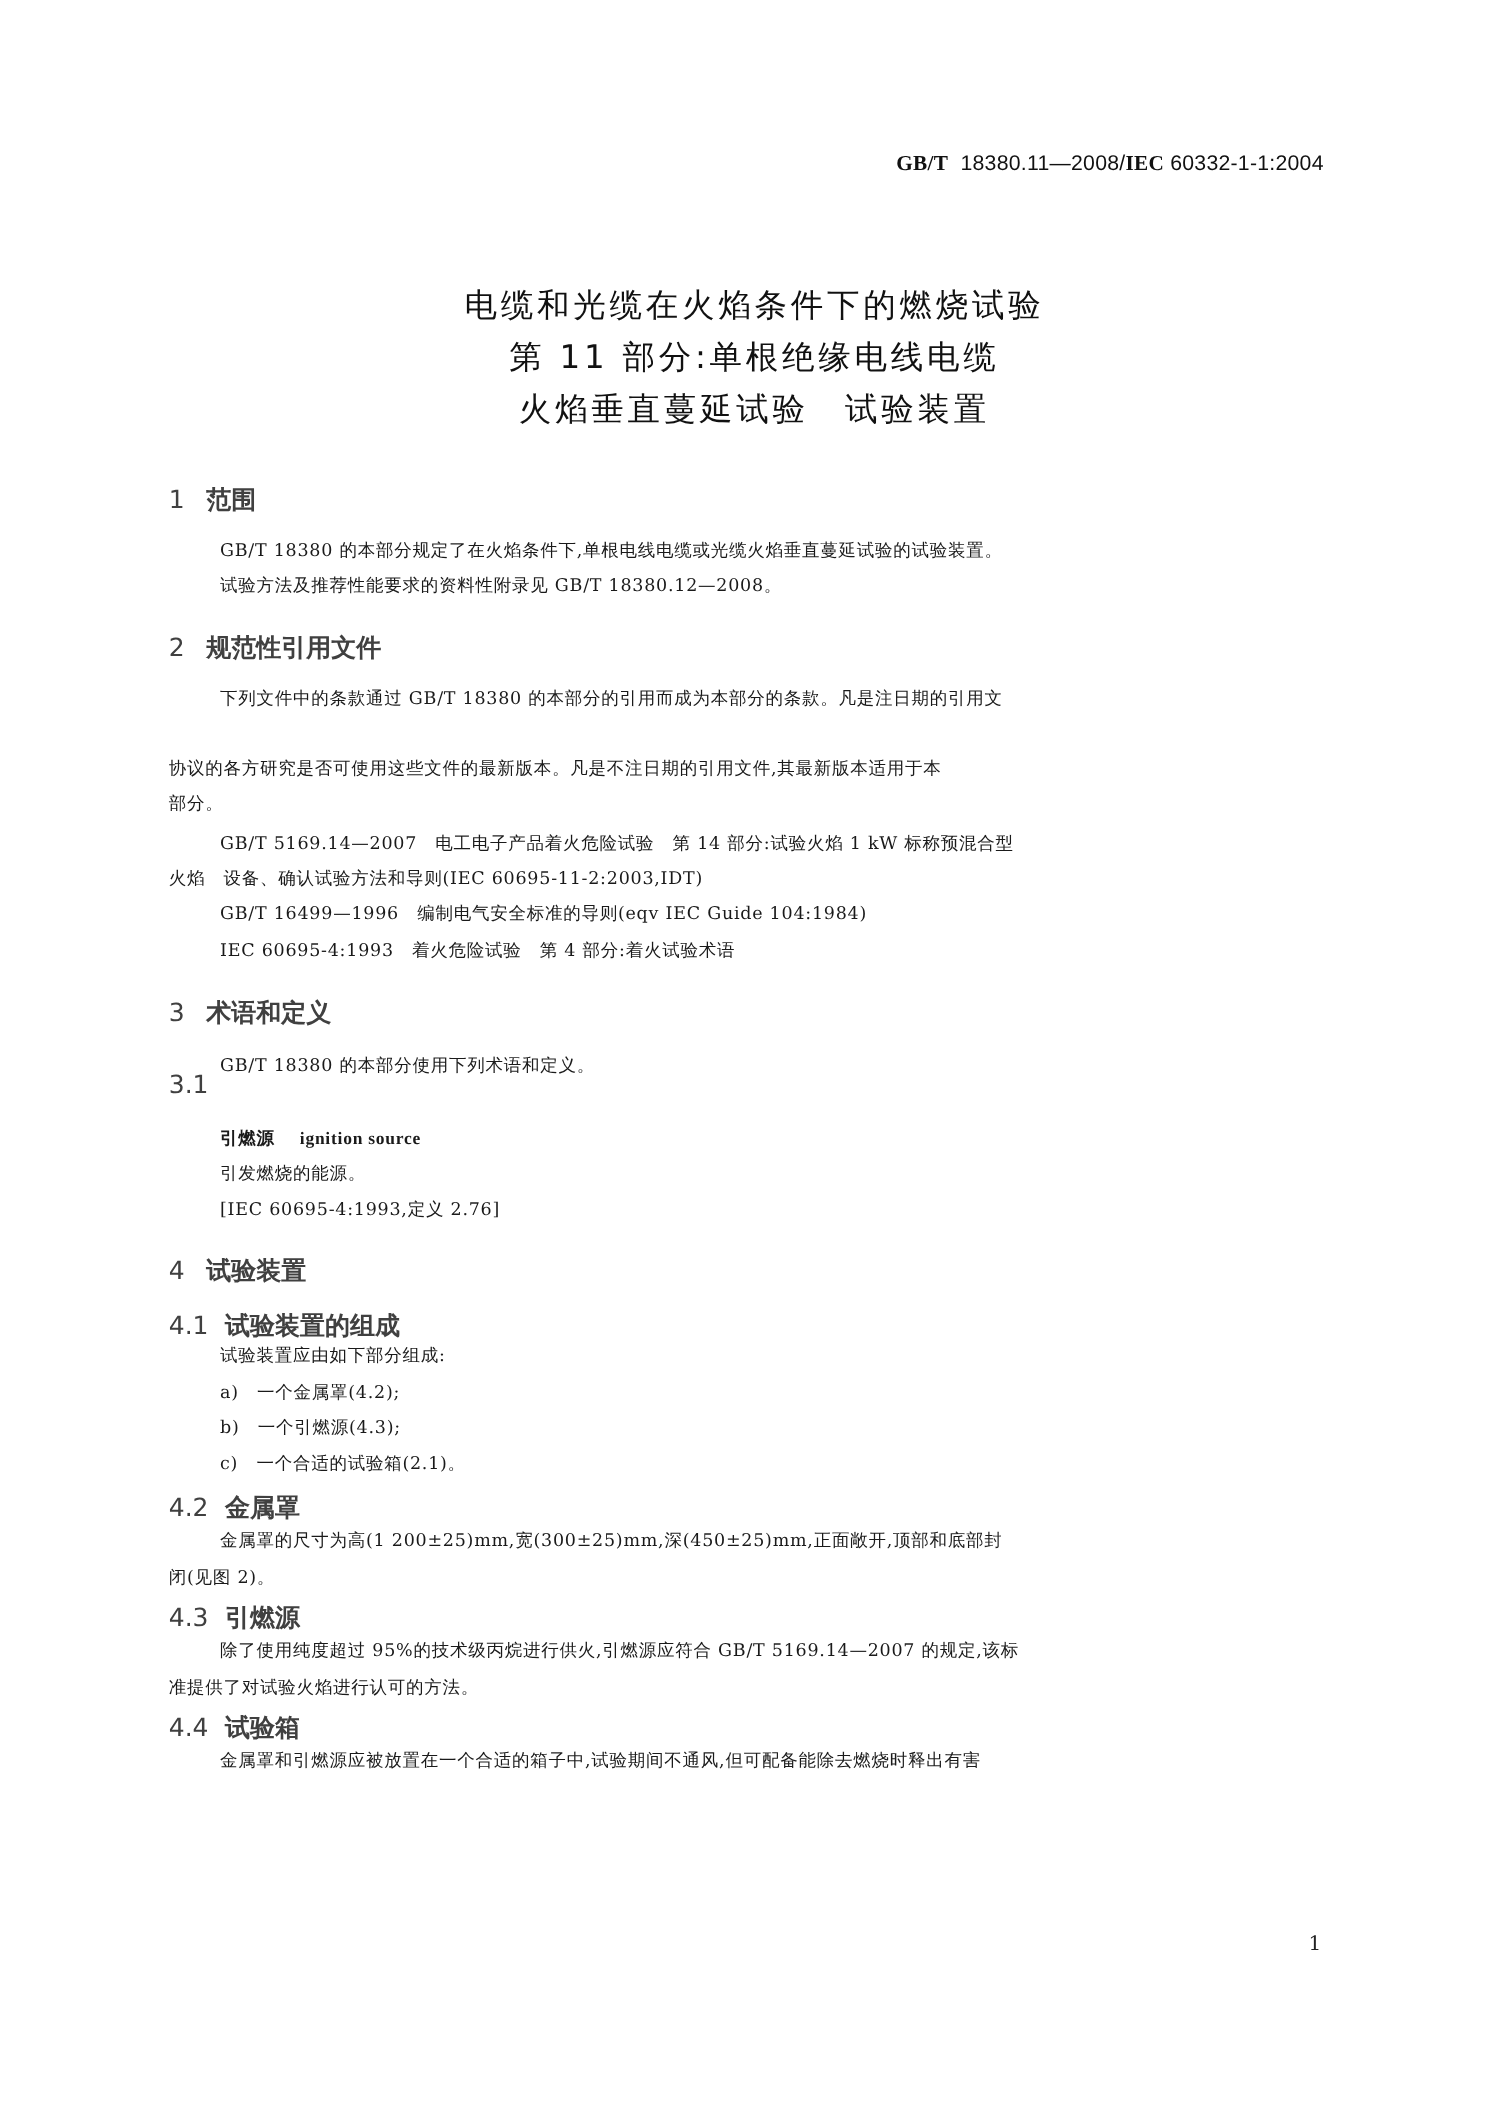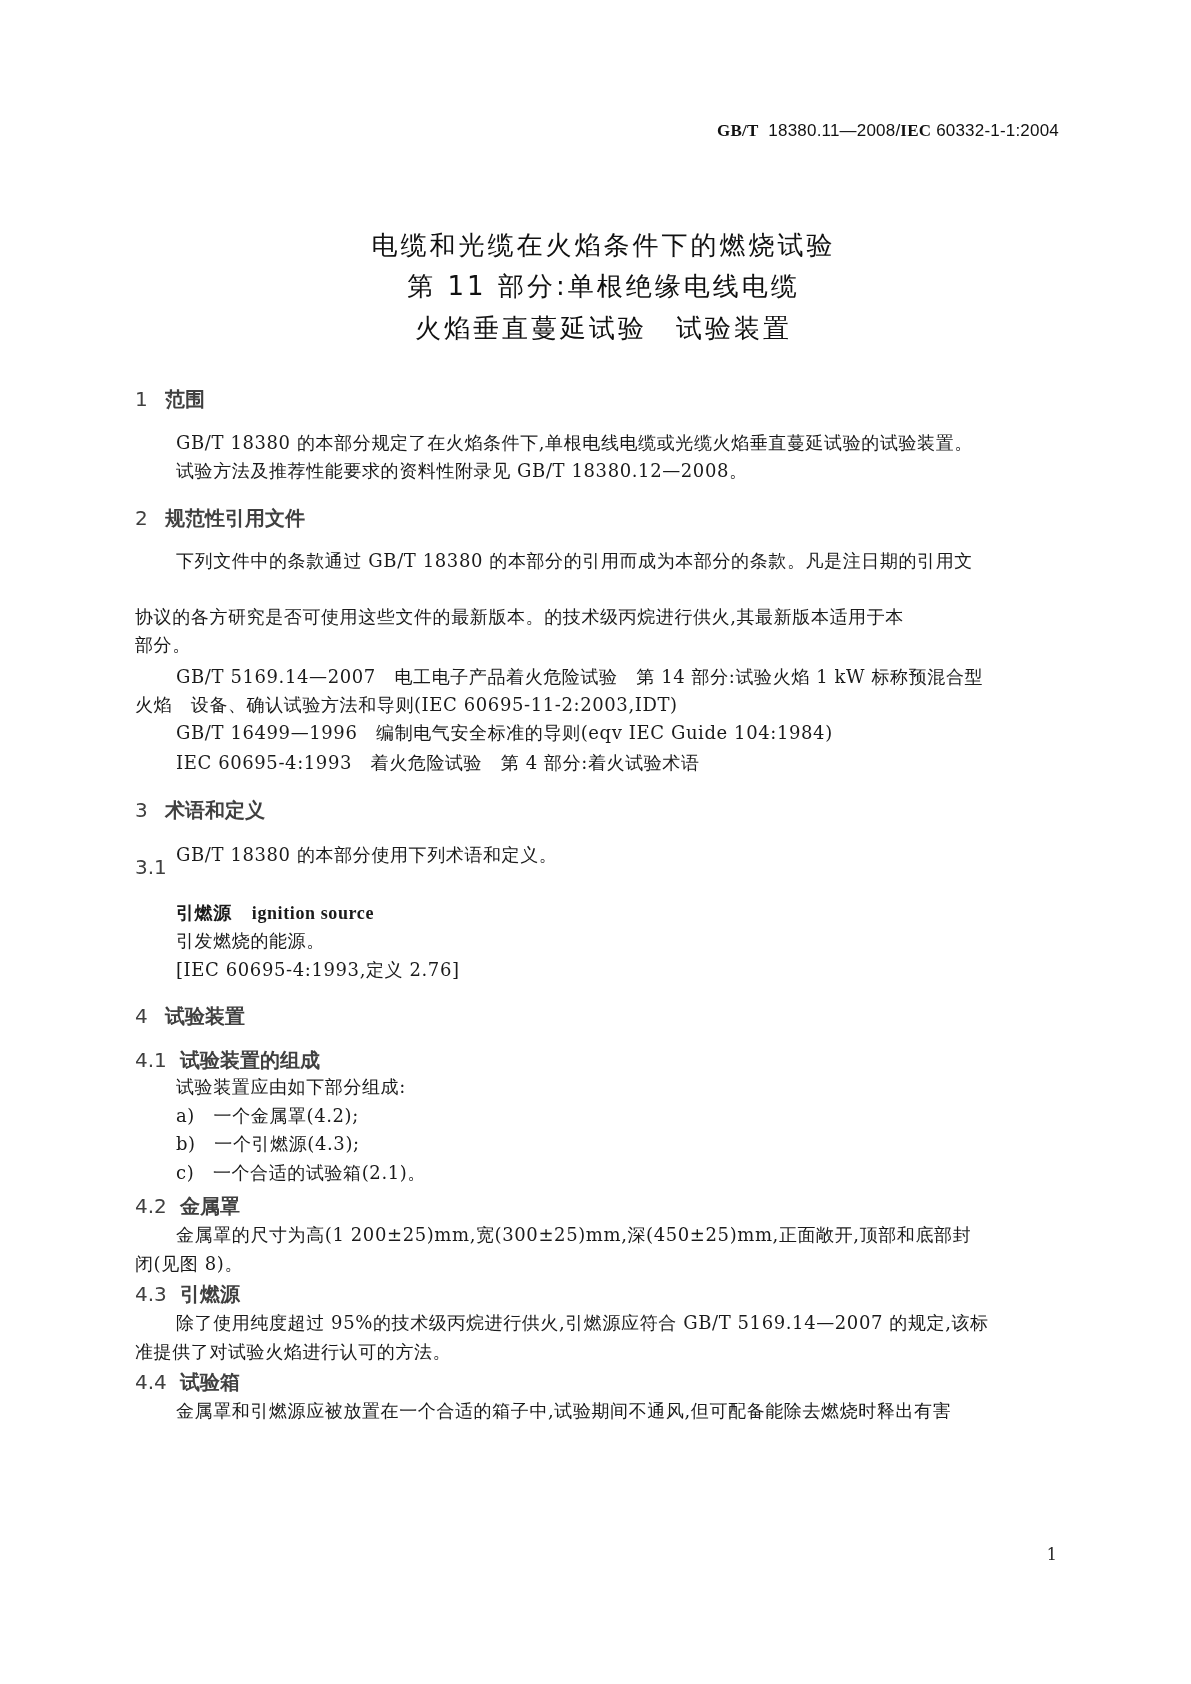--- a/index.html
+++ b/index.html
@@ -25,21 +25,21 @@
     .t3 { top: 315px; left: 8px; }
     .h {
       position: absolute; left: 135px;
       font-family: "DejaVu Sans", sans-serif; font-size: 20px; font-weight: bold; color: #404040;
       line-height: 1;
     }
     .h .num { display: inline-block; width: 30px; font-weight: normal; }
     .h .num.wide { width: 45px; }
     .p {
       position: absolute; left: 176px; width: 880px;
-      font-size: 18px; line-height: 1; letter-spacing: 0.6px; color: #1a1a1a; white-space: nowrap;
+      font-size: 14px; line-height: 1; letter-spacing: 0.6px; color: #1a1a1a; white-space: nowrap;
     }
     .p.flush { left: 135px; }
     .term { font-family: "DejaVu Sans", sans-serif; font-weight: bold; }
     .term-en { font-family: "Liberation Serif", serif; font-weight: bold; margin-left: 20px; }
     .page-num { position: absolute; right: 134px; top: 1545px; font-size: 16px; color: #222; }
   </style>
 </head>
 <body>
 
 <div class="page">
@@ -57,21 +57,21 @@
   <div class="h" style="top:389px">
     <span class="num">1</span><span>范围</span>
   </div>
   <div class="p" style="top:434px">GB/T 18380 的本部分规定了在火焰条件下,单根电线电缆或光缆火焰垂直蔓延试验的试验装置。</div>
   <div class="p" style="top:462px">试验方法及推荐性能要求的资料性附录见 GB/T 18380.12—2008。</div>
 
   <div class="h" style="top:508px">
     <span class="num">2</span><span>规范性引用文件</span>
   </div>
   <div class="p" style="top:552px">下列文件中的条款通过 GB/T 18380 的本部分的引用而成为本部分的条款。凡是注日期的引用文</div>
-  <div class="p flush" style="top:608px">协议的各方研究是否可使用这些文件的最新版本。的技术级丙烷进行供火,其最新版本适用于本</div>
+  <div class="p flush" style="top:608px">协议的各方研究是否可使用这些文件的最新版本。凡是不注日期的引用文件,其最新版本适用于本</div>
   <div class="p flush" style="top:636px">部分。</div>
   <div class="p" style="top:668px">GB/T 5169.14—2007　电工电子产品着火危险试验　第 14 部分:试验火焰 1 kW 标称预混合型</div>
   <div class="p flush" style="top:696px">火焰　设备、确认试验方法和导则(IEC 60695-11-2:2003,IDT)</div>
   <div class="p" style="top:724px">GB/T 16499—1996　编制电气安全标准的导则(eqv IEC Guide 104:1984)</div>
   <div class="p" style="top:754px">IEC 60695-4:1993　着火危险试验　第 4 部分:着火试验术语</div>
 
   <div class="h" style="top:800px">
     <span class="num">3</span><span>术语和定义</span>
   </div>
   <div class="p" style="top:846px">GB/T 18380 的本部分使用下列术语和定义。</div>
@@ -90,21 +90,21 @@
   </div>
   <div class="p" style="top:1078px">试验装置应由如下部分组成:</div>
   <div class="p" style="top:1107px">a)　一个金属罩(4.2);</div>
   <div class="p" style="top:1135px">b)　一个引燃源(4.3);</div>
   <div class="p" style="top:1164px">c)　一个合适的试验箱(2.1)。</div>
 
   <div class="h" style="top:1196px">
     <span class="num wide">4.2</span><span>金属罩</span>
   </div>
   <div class="p" style="top:1226px">金属罩的尺寸为高(1 200±25)mm,宽(300±25)mm,深(450±25)mm,正面敞开,顶部和底部封</div>
-  <div class="p flush" style="top:1255px">闭(见图 8)。</div>
+  <div class="p flush" style="top:1255px">闭(见图 2)。</div>
 
   <div class="h" style="top:1284px">
     <span class="num wide">4.3</span><span>引燃源</span>
   </div>
   <div class="p" style="top:1314px">除了使用纯度超过 95%的技术级丙烷进行供火,引燃源应符合 GB/T 5169.14—2007 的规定,该标</div>
   <div class="p flush" style="top:1343px">准提供了对试验火焰进行认可的方法。</div>
 
   <div class="h" style="top:1372px">
     <span class="num wide">4.4</span><span>试验箱</span>
   </div>

